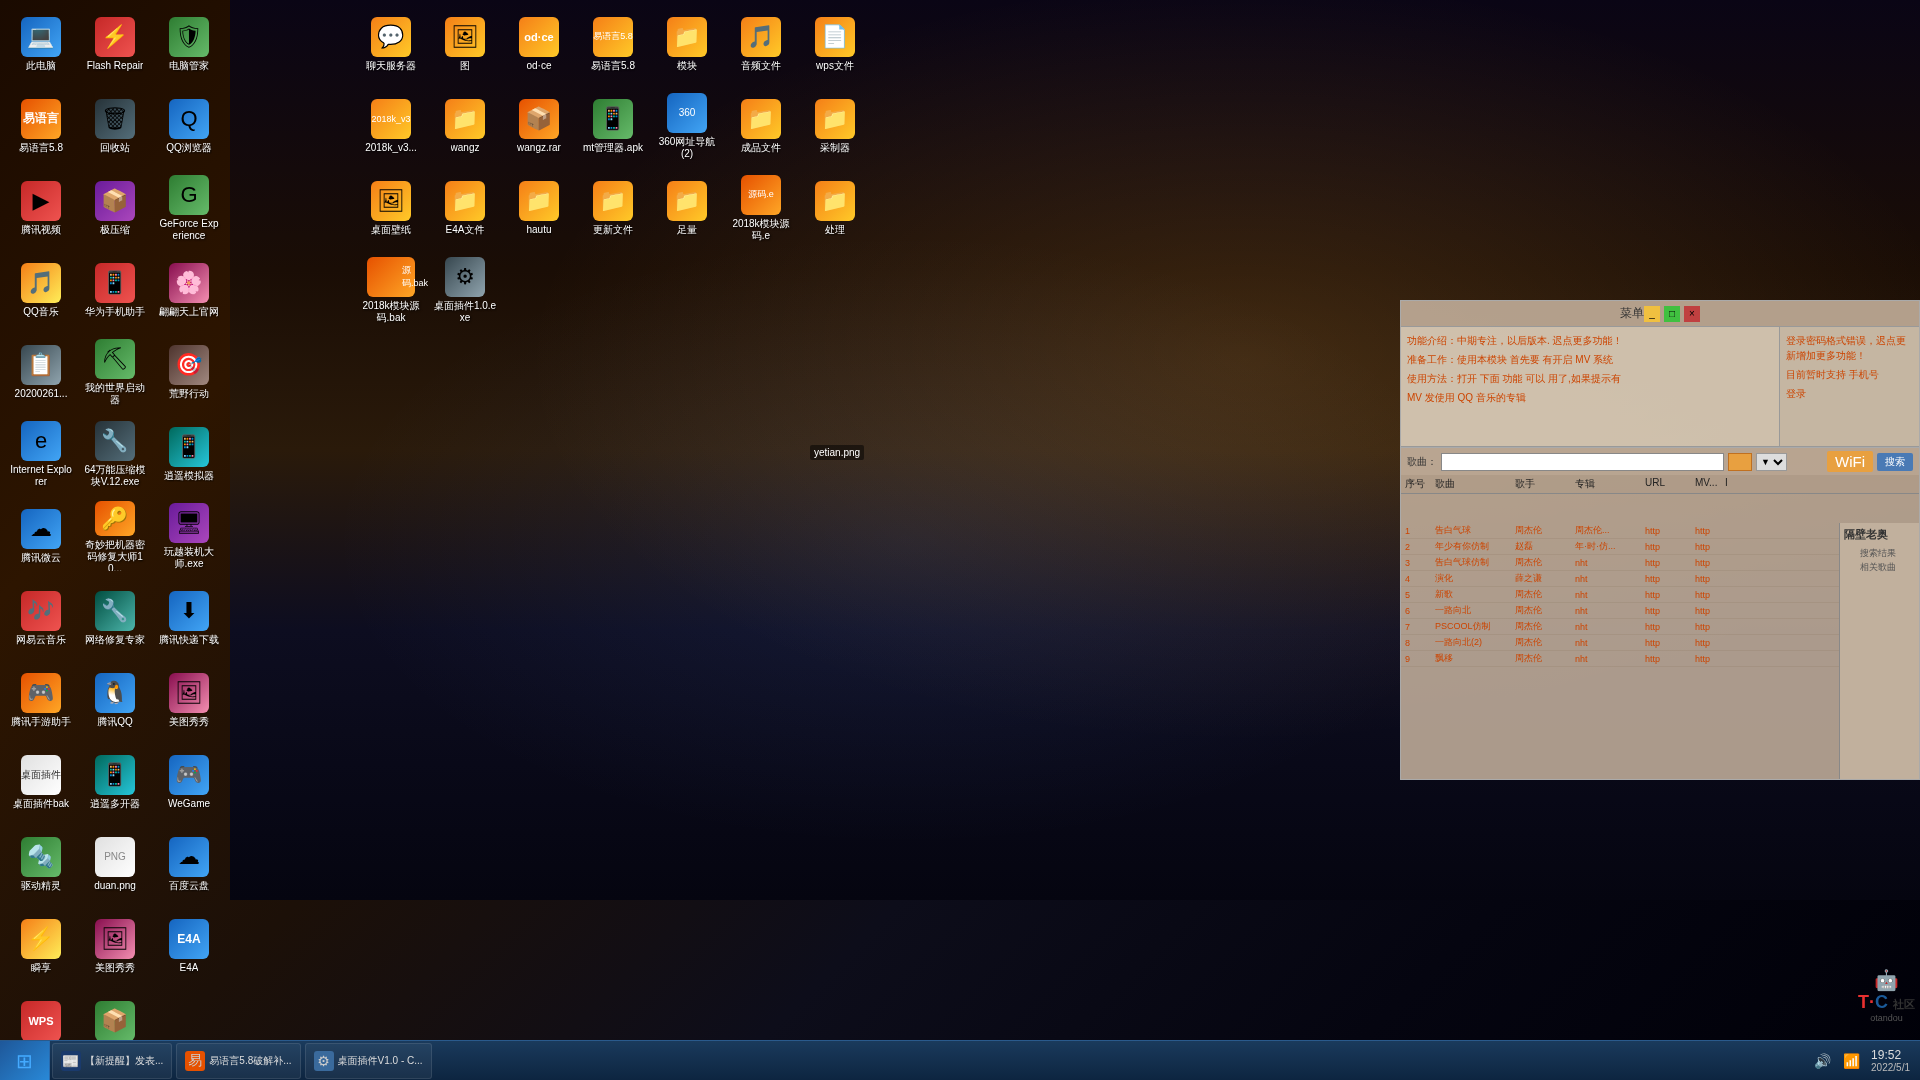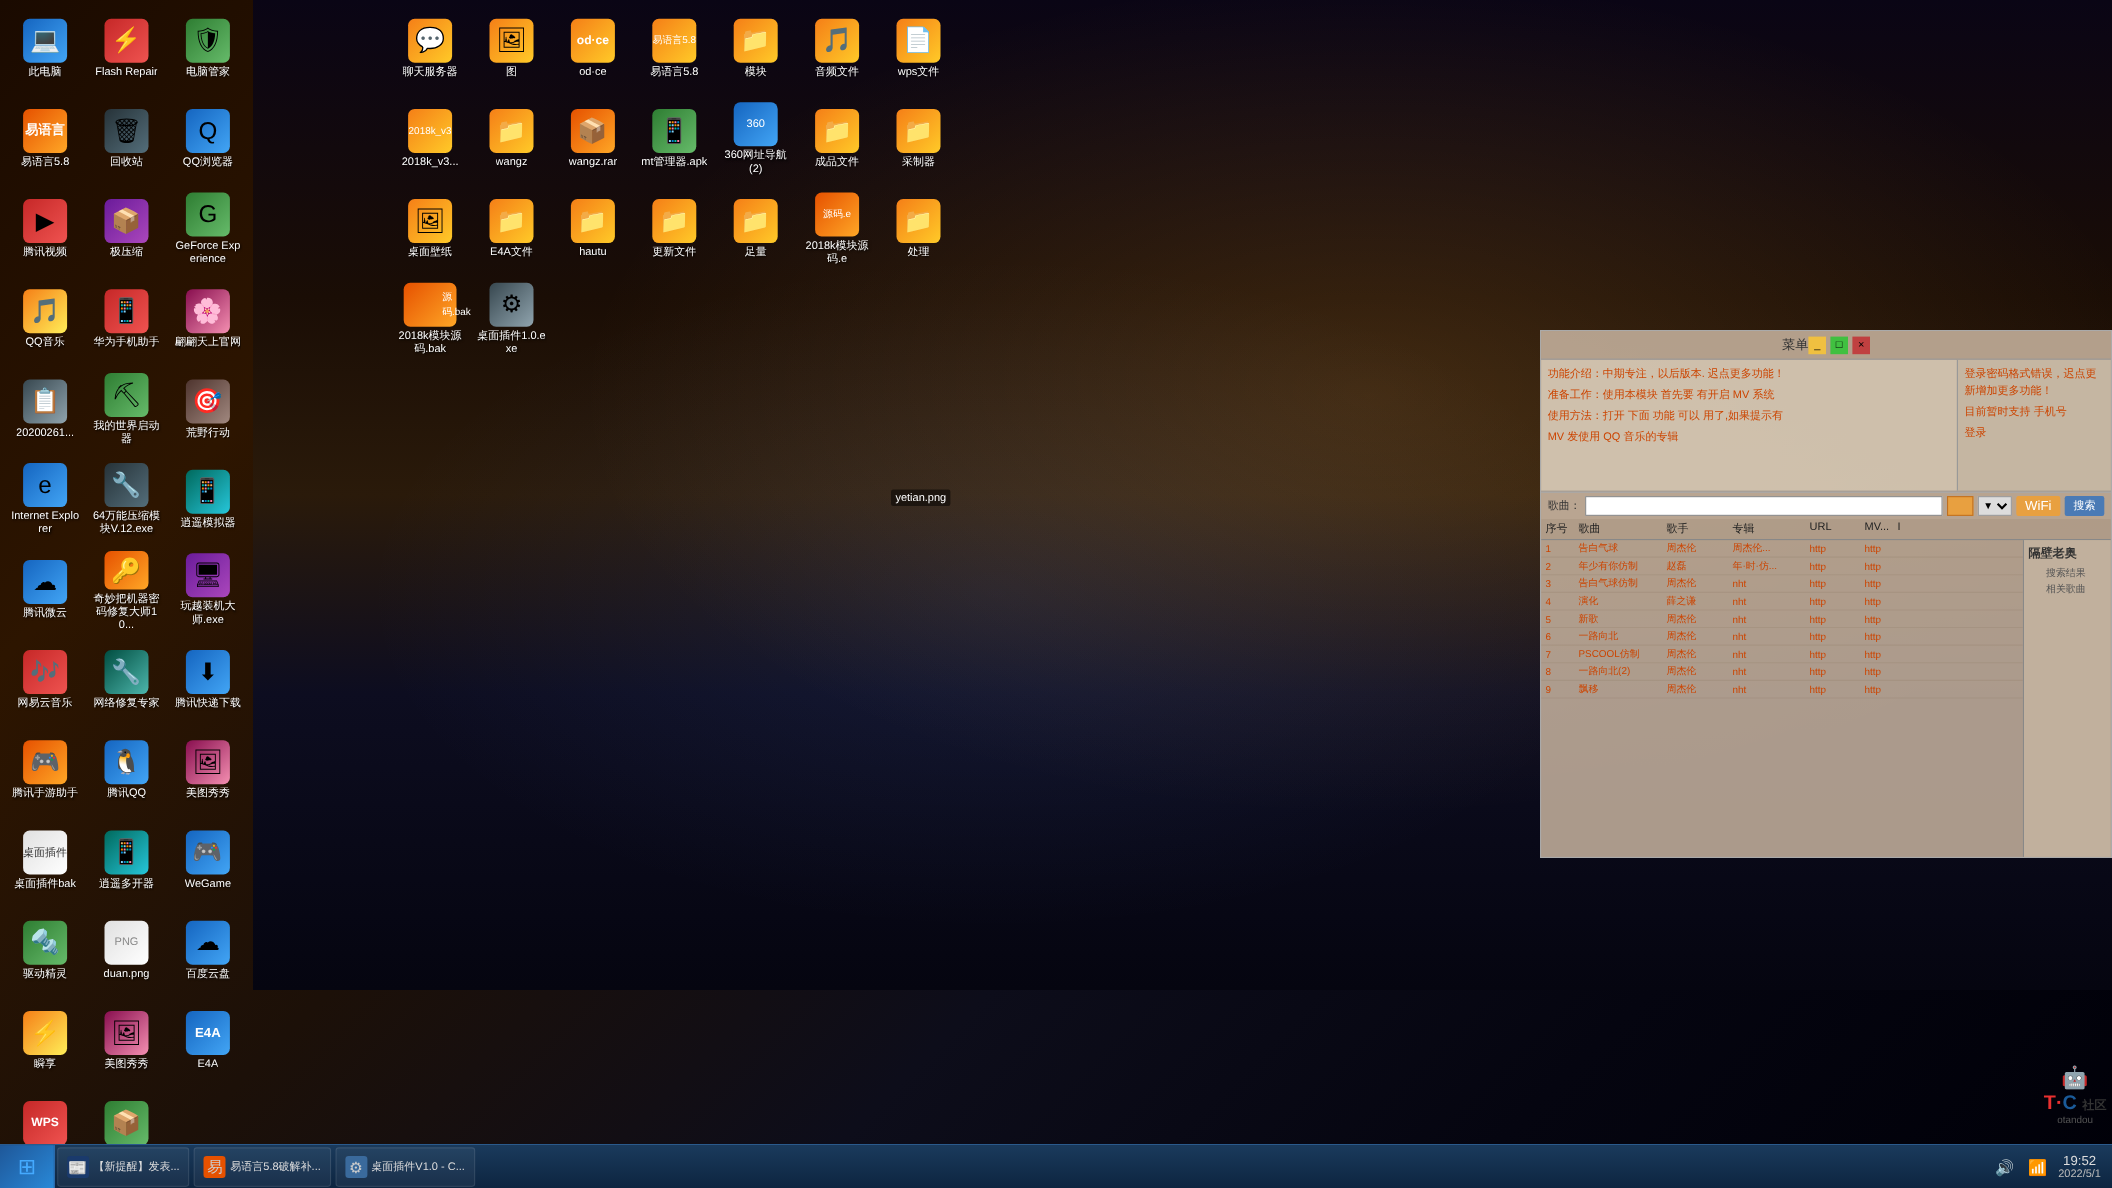--- a/index.html
+++ b/index.html
@@ -282,23 +282,24 @@
     
     ::-webkit-scrollbar { width: 6px; height: 6px; }
     ::-webkit-scrollbar-track { background: rgba(150,130,110,0.3); }
     ::-webkit-scrollbar-thumb { background: rgba(100,80,60,0.6); border-radius: 3px; }
 
     .wifi-btn {
       background: #e8a040;
       color: #fff;
       border: none;
       padding: 2px 8px;
-      font-size: 12px;
+      font-size: 15px;
       cursor: pointer;
       border-radius: 2px;
+      margin-left: 36px;
     }
 
     .search-btn {
       background: #4a7ab5;
       color: #fff;
       border: none;
       padding: 2px 8px;
       font-size: 10px;
       cursor: pointer;
       border-radius: 2px;
@@ -620,21 +621,21 @@
         <div style="display:flex;align-items:center;gap:4px;margin-left:auto;">
           <div style="width:24px;height:18px;background:#e8a040;border:1px solid #c07020;"></div>
           <select style="height:18px;font-size:9px;background:#ddd;border:1px solid #999;">
             <option>▼</option>
           </select>
           <button class="wifi-btn">WiFi</button>
           <button class="search-btn">搜索</button>
         </div>
       </div>
 
-      <div style="flex:1;display:flex;flex-direction:column;overflow:hidden;">
+      <div style="flex:1;display:flex;flex-direction:column;overflow:hidden;gap:29px;">
 
         <div id="app-table-header">
           <span class="col-seq">序号</span>
           <span class="col-song">歌曲</span>
           <span class="col-artist">歌手</span>
           <span class="col-album">专辑</span>
           <span class="col-url">URL</span>
           <span class="col-mv">MV...</span>
           <span class="col-i">I</span>
         </div>
@@ -764,19 +765,19 @@
       <span class="ti-label">易语言5.8破解补...</span>
     </div>
     <div class="taskbar-item">
       <div class="ti-icon" style="background:#3a6a9c;">⚙</div>
       <span class="ti-label">桌面插件V1.0 - C...</span>
     </div>
 
     <div id="taskbar-right">
       <span class="tray-icon">🔊</span>
       <span class="tray-icon">📶</span>
-      <div style="text-align:center;">
+      <div style="text-align:left;">
         <div style="font-size:12px;color:#ddd;">19:52</div>
         <div style="font-size:10px;color:#bbb;">2022/5/1</div>
       </div>
     </div>
   </div>
 </div>
 
 </body></html>

